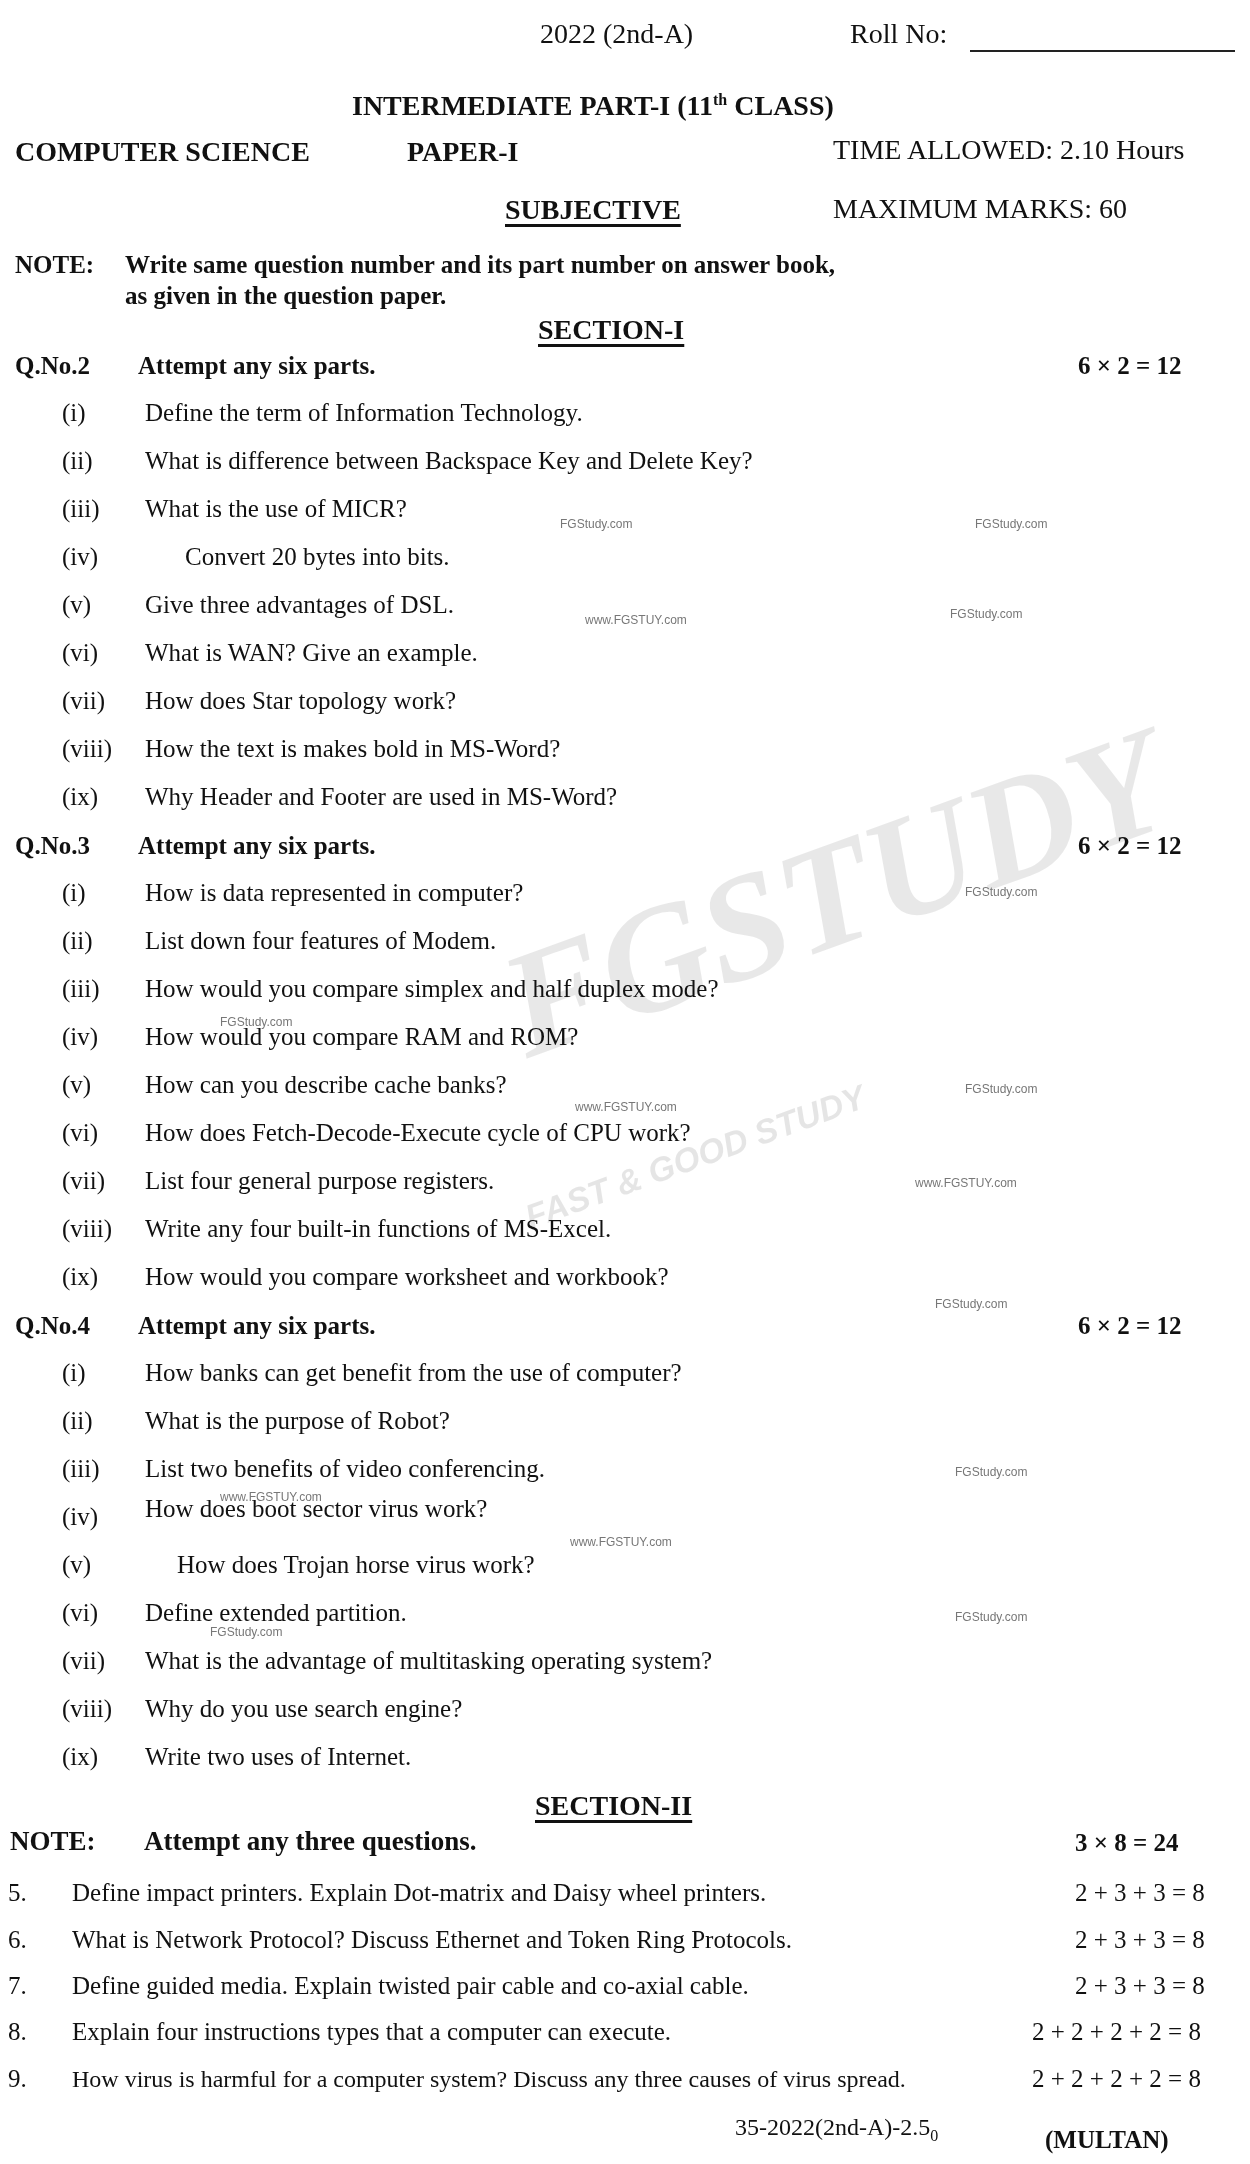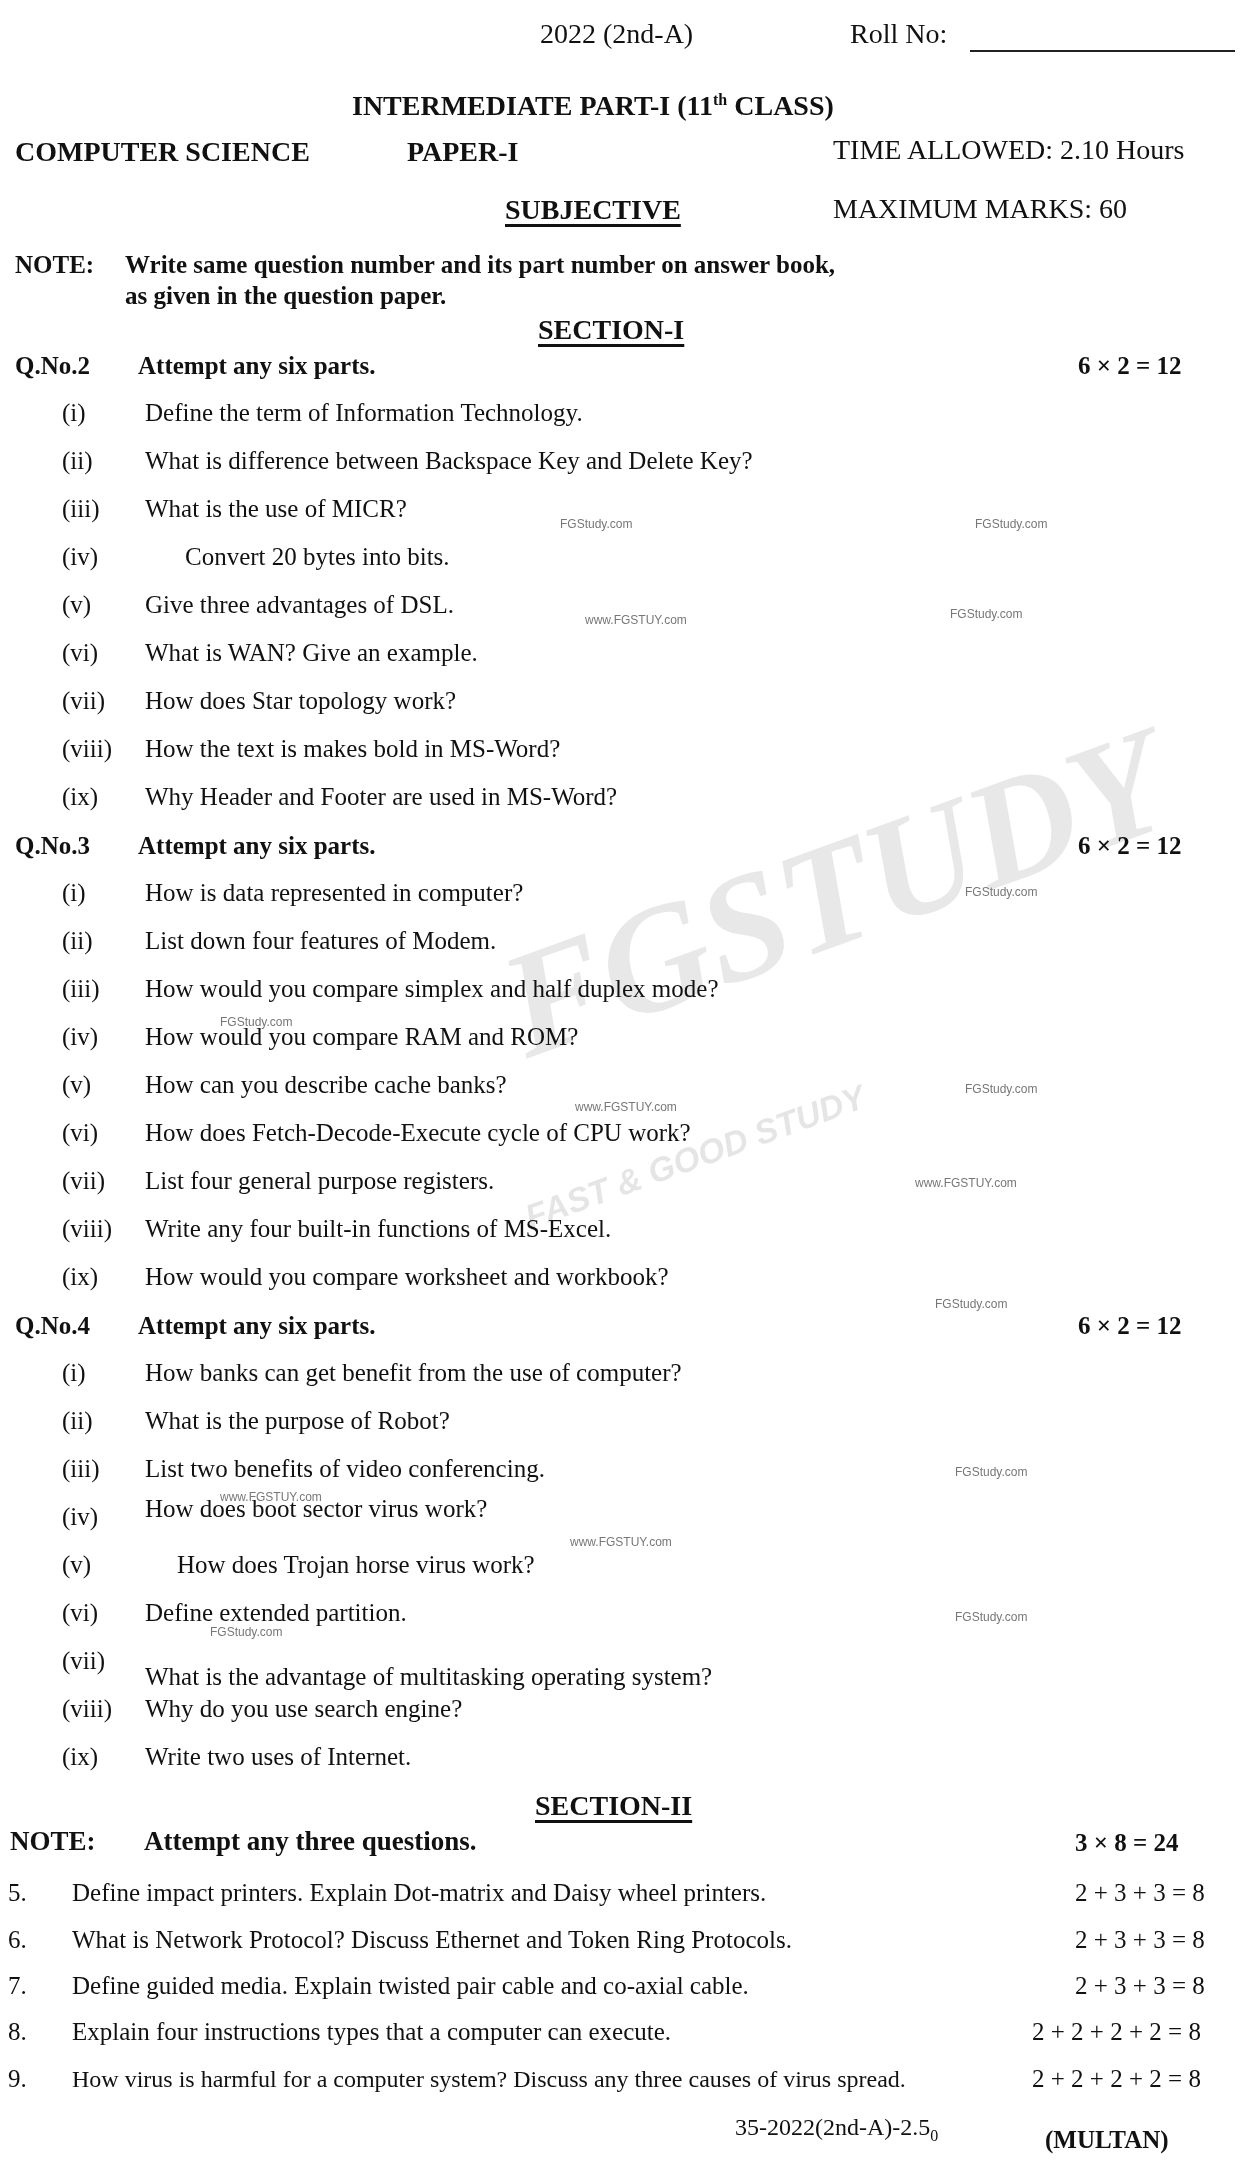--- a/index.html
+++ b/index.html
@@ -104,21 +104,21 @@
 <div class="abs t25 txt" style="top:1408px;">What is the purpose of Robot?</div>
 <div class="abs t25 num" style="top:1456px;">(iii)</div>
 <div class="abs t25 txt" style="top:1456px;">List two benefits of video conferencing.</div>
 <div class="abs t25 num" style="top:1504px;">(iv)</div>
 <div class="abs t25 txt" style="top:1496px;">How does boot sector virus work?</div>
 <div class="abs t25 num" style="top:1552px;">(v)</div>
 <div class="abs t25 txt" style="top:1552px;margin-left:32px;">How does Trojan horse virus work?</div>
 <div class="abs t25 num" style="top:1600px;">(vi)</div>
 <div class="abs t25 txt" style="top:1600px;">Define extended partition.</div>
 <div class="abs t25 num" style="top:1648px;">(vii)</div>
-<div class="abs t25 txt" style="top:1648px;margin-top:16px;">What is the advantage of multitasking operating system?</div>
+<div class="abs t25 txt" style="top:1648px;">What is the advantage of multitasking operating system?</div>
 <div class="abs t25 num" style="top:1696px;">(viii)</div>
 <div class="abs t25 txt" style="top:1696px;">Why do you use search engine?</div>
 <div class="abs t25 num" style="top:1744px;">(ix)</div>
 <div class="abs t25 txt" style="top:1744px;">Write two uses of Internet.</div>
 
 <div class="abs b t28 u" style="left:535px;top:1792px;">SECTION-II</div>
 <div class="abs b t27" style="left:10px;top:1828px;">NOTE:</div>
 <div class="abs b t27" style="left:144px;top:1828px;">Attempt any three questions.</div>
 <div class="abs b t25" style="left:1075px;top:1830px;">3 × 8 = 24</div>
 

